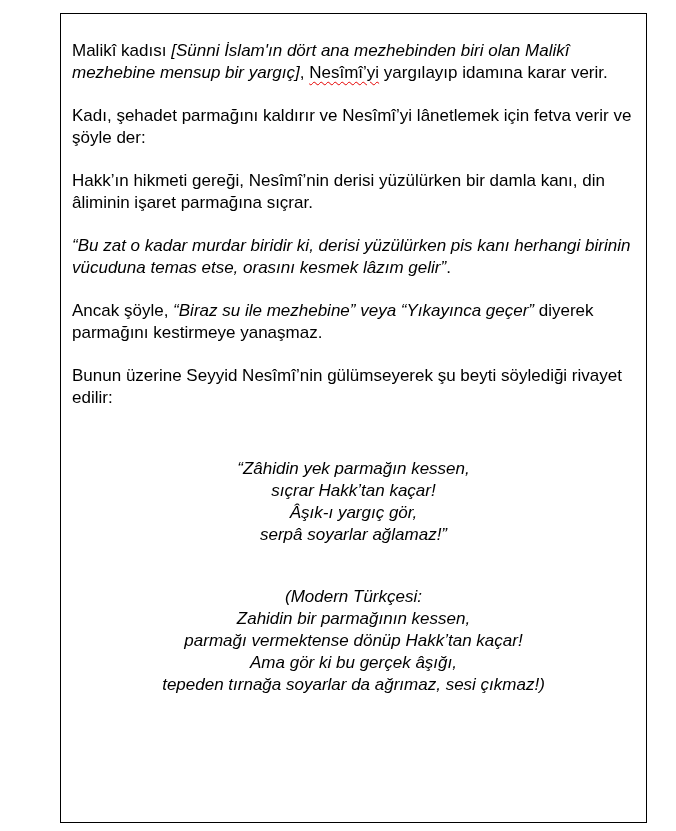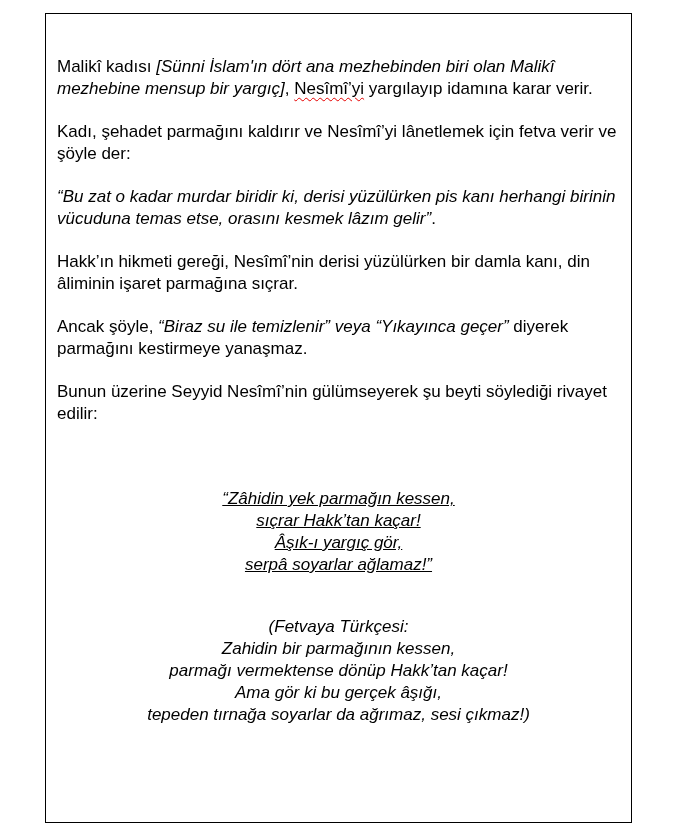--- a/index.html
+++ b/index.html
@@ -12,57 +12,57 @@
   }
   .page {
     position: relative;
     width: 676px;
     height: 831px;
     font-family: "Liberation Sans", sans-serif;
     color: #000000;
   }
   .text-box {
     position: absolute;
-    left: 45px;
+    left: 60px;
     top: 13px;
     width: 587px;
     height: 810px;
     box-sizing: border-box;
     border: 1.5px solid #000000;
-    padding: 42px 11px 0 11px;
+    padding: 26px 11px 0 11px;
     background: #ffffff;
   }
   p.para {
     margin: 21px 0 0 0;
     font-size: 17px;
     line-height: 22px;
     color: #000000;
   }
   p.para:first-child { margin-top: 0; }
   p.para.center { text-align: center; }
-  p.para.gap-verse  { margin-top: 63px; text-decoration: underline; }
+  p.para.gap-verse  { margin-top: 49px; }
   p.para.gap-modern { margin-top: 40px; }
   .italic { font-style: italic; }
   .squiggle {
     text-decoration-line: underline;
     text-decoration-style: wavy;
     text-decoration-color: #e50000;
     text-decoration-thickness: 1px;
     text-underline-offset: 3px;
   }
 </style>
 </head>
 <body>
 
 <div class="page">
   <div class="text-box">
     <div id="document-content">
         <p class="para"><span>Malikî kadısı </span><span class="italic">[Sünni İslam'ın dört ana mezhebinden biri olan Malikî mezhebine mensup bir yargıç]</span><span>, </span><span class="squiggle">Nesîmî’yi</span><span> yargılayıp idamına karar verir.</span></p>
         <p class="para"><span>Kadı, şehadet parmağını kaldırır ve Nesîmî’yi lânetlemek için fetva verir ve şöyle der:</span></p>
+        <p class="para"><span>Hakk’ın hikmeti gereği, Nesîmî’nin derisi yüzülürken bir damla kanı, din âliminin işaret parmağına sıçrar.</span></p>
         <p class="para"><span class="italic">“Bu zat o kadar murdar biridir ki, derisi yüzülürken pis kanı herhangi birinin vücuduna temas etse, orasını kesmek lâzım gelir”</span><span>.</span></p>
-        <p class="para"><span>Hakk’ın hikmeti gereği, Nesîmî’nin derisi yüzülürken bir damla kanı, din âliminin işaret parmağına sıçrar.</span></p>
-        <p class="para"><span>Ancak şöyle, </span><span class="italic">“Biraz su ile temizlenir” veya “Yıkayınca geçer”</span><span> diyerek parmağını kestirmeye yanaşmaz.</span></p>
+        <p class="para"><span>Ancak şöyle, </span><span class="italic">“Biraz su ile mezhebine” veya “Yıkayınca geçer”</span><span> diyerek parmağını kestirmeye yanaşmaz.</span></p>
         <p class="para"><span>Bunun üzerine Seyyid Nesîmî’nin gülümseyerek şu beyti söylediği rivayet edilir:</span></p>
         <p class="para center gap-verse"><span class="italic">“Zâhidin yek parmağın kessen,</span><br><span class="italic">sıçrar Hakk’tan kaçar!</span><br><span class="italic">Âşık-ı yargıç gör,</span><br><span class="italic">serpâ soyarlar ağlamaz!”</span></p>
-        <p class="para center gap-modern"><span class="italic">(Fetvaya Türkçesi:</span><br><span class="italic">Zahidin bir parmağının kessen,</span><br><span class="italic">parmağı vermektense dönüp Hakk’tan kaçar!</span><br><span class="italic">Ama gör ki bu gerçek âşığı,</span><br><span class="italic">tepeden tırnağa soyarlar da ağrımaz, sesi çıkmaz!)</span></p>
+        <p class="para center gap-modern"><span class="italic">(Modern Türkçesi:</span><br><span class="italic">Zahidin bir parmağının kessen,</span><br><span class="italic">parmağı vermektense dönüp Hakk’tan kaçar!</span><br><span class="italic">Ama gör ki bu gerçek âşığı,</span><br><span class="italic">tepeden tırnağa soyarlar da ağrımaz, sesi çıkmaz!)</span></p>
       </div>
   </div>
 </div>
 
 </body></html>

